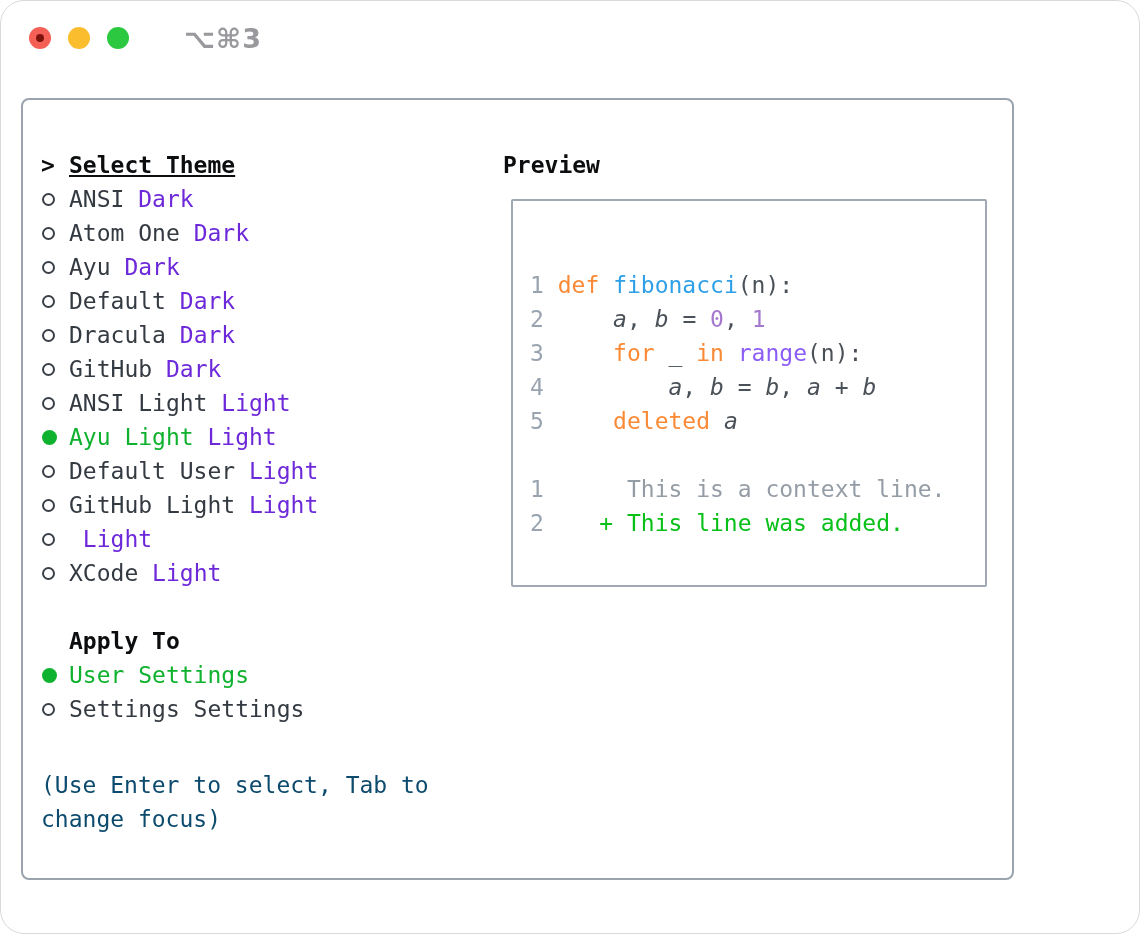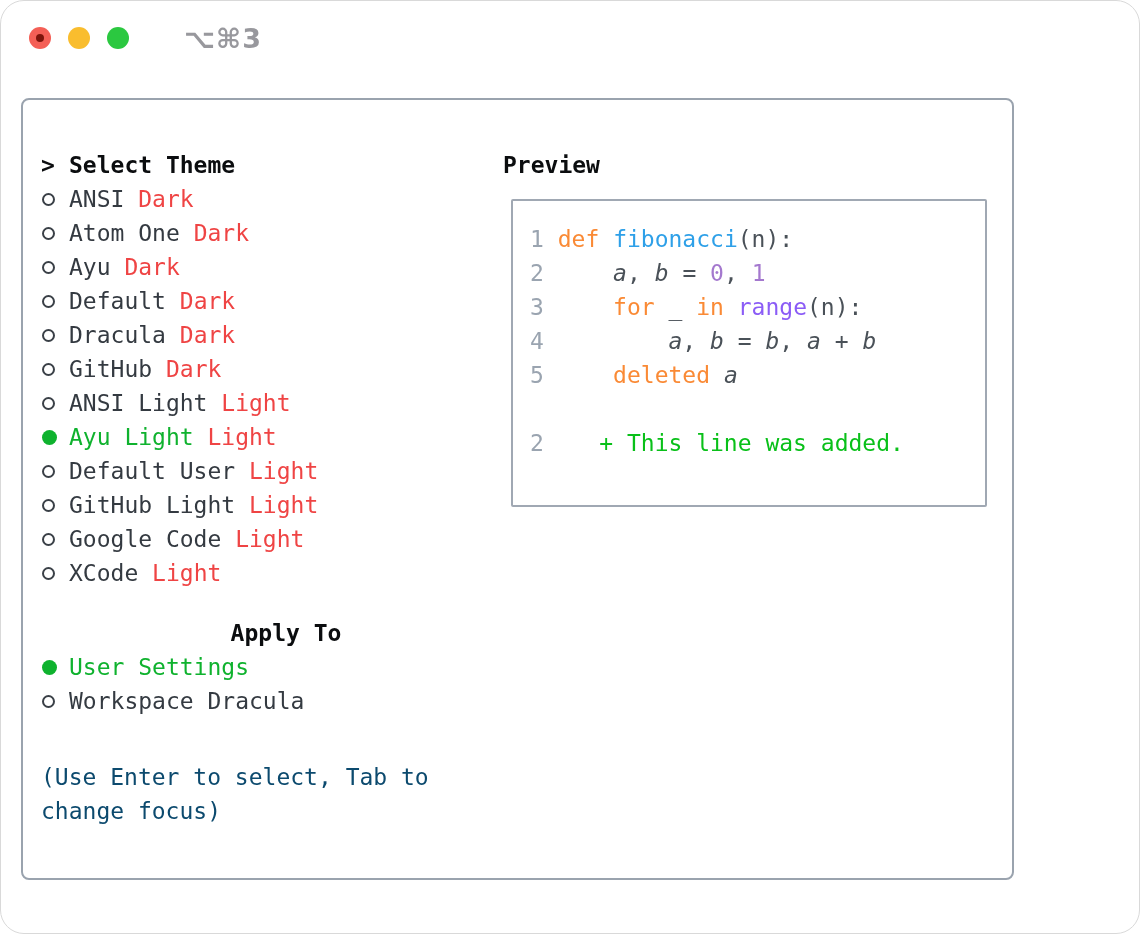--- a/index.html
+++ b/index.html
@@ -79,62 +79,62 @@
     display: flex;
     align-items: center;
   }
   .cursor {
     font-weight: bold;
     color: #0b0d0f;
   }
   .heading {
     font-weight: bold;
     color: #0b0d0f;
+    text-decoration: underline;
   }
   .radio {
     width: 13px; height: 13px;
     border-radius: 50%;
     border: 2px solid #3a4047;
     flex: none;
     margin-left: 1px;
   }
   .item.selected .radio {
     border: none;
     width: 15px; height: 15px;
     background: #0fb22e;
   }
   .iname { color: #343a41; }
   .item.selected .iname { color: #0fb22e; }
-  .ivariant { color: #ef4444; margin-left: 1ch; }
+  .ivariant { color: #6d28d9; margin-left: 1ch; }
   .apply-heading {
-    margin-top: 26px;
+    margin-top: 34px;
     margin-left: 28px;
     height: 34px;
     font-weight: bold;
     color: #0b0d0f;
-    text-align: center;
   }
   .help {
     margin-top: 42px;
     width: 440px;
     color: #0c4a6e;
   }
   
   .pheading {
     height: 34px;
     font-weight: bold;
     color: #0b0d0f;
   }
   .pbox {
     margin-top: 17px;
     margin-left: 8px;
     width: 476px;
     border: 2px solid #a0a8b3;
     border-radius: 2px;
-    padding: 21px 0 45px 17px;
+    padding: 67px 0 45px 17px;
     background: #ffffff;
   }
   .pline {
     white-space: pre;
     height: 34px;
     line-height: 34px;
   }
   .lnum  { color: #9aa4b0; }
   .t-p   { color: #4a5158; }
   .t-kw  { color: #fa8a35; }
@@ -214,50 +214,50 @@
         <span class="iname">Default User</span>
         <span class="ivariant">Light</span>
       </div>
       <div class="row item">
         <span class="bullet-col"><span class="radio"></span></span>
         <span class="iname">GitHub Light</span>
         <span class="ivariant">Light</span>
       </div>
       <div class="row item">
         <span class="bullet-col"><span class="radio"></span></span>
-        <span class="iname">Google Code</span>
         <span class="ivariant">Light</span>
       </div>
       <div class="row item">
         <span class="bullet-col"><span class="radio"></span></span>
         <span class="iname">XCode</span>
         <span class="ivariant">Light</span>
       </div>
 
       <div class="apply-heading">Apply To</div>
 
       <div class="row item selected">
         <span class="bullet-col"><span class="radio"></span></span>
         <span class="iname">User Settings</span>
       </div>
       <div class="row item">
         <span class="bullet-col"><span class="radio"></span></span>
-        <span class="iname">Workspace Dracula</span>
+        <span class="iname">Settings Settings</span>
       </div>
 
       <div class="help">(Use Enter to select, Tab to change focus)</div>
     </div>
 
     <div class="right-col">
       <div class="pheading">Preview</div>
       <div class="pbox">
         <div class="pline"><span class="lnum">1</span><span class="t-p"> </span><span class="t-kw">def</span><span class="t-p"> </span><span class="t-fn">fibonacci</span><span class="t-p">(n):</span></div>
         <div class="pline"><span class="lnum">2</span><span class="t-p">     </span><span class="t-v">a</span><span class="t-p">, </span><span class="t-v">b</span><span class="t-p"> = </span><span class="t-n">0</span><span class="t-p">, </span><span class="t-n">1</span></div>
         <div class="pline"><span class="lnum">3</span><span class="t-p">     </span><span class="t-kw">for</span><span class="t-p"> _ </span><span class="t-kw">in</span><span class="t-p"> </span><span class="t-call">range</span><span class="t-p">(n):</span></div>
         <div class="pline"><span class="lnum">4</span><span class="t-p">         </span><span class="t-v">a</span><span class="t-p">, </span><span class="t-v">b</span><span class="t-p"> = </span><span class="t-v">b</span><span class="t-p">, </span><span class="t-v">a</span><span class="t-p"> + </span><span class="t-v">b</span></div>
         <div class="pline"><span class="lnum">5</span><span class="t-p">     </span><span class="t-kw">deleted</span><span class="t-p"> </span><span class="t-v">a</span></div>
         <div class="pline"><span class="lnum"></span><span class="t-p"> </span></div>
+        <div class="pline"><span class="lnum">1</span><span class="t-ctx">      This is a context line.</span></div>
         <div class="pline"><span class="lnum">2</span><span class="t-p">    </span><span class="t-add">+ This line was added.</span></div>
       </div>
     </div>
 
   </div>
 </div>
 
 </body></html>

